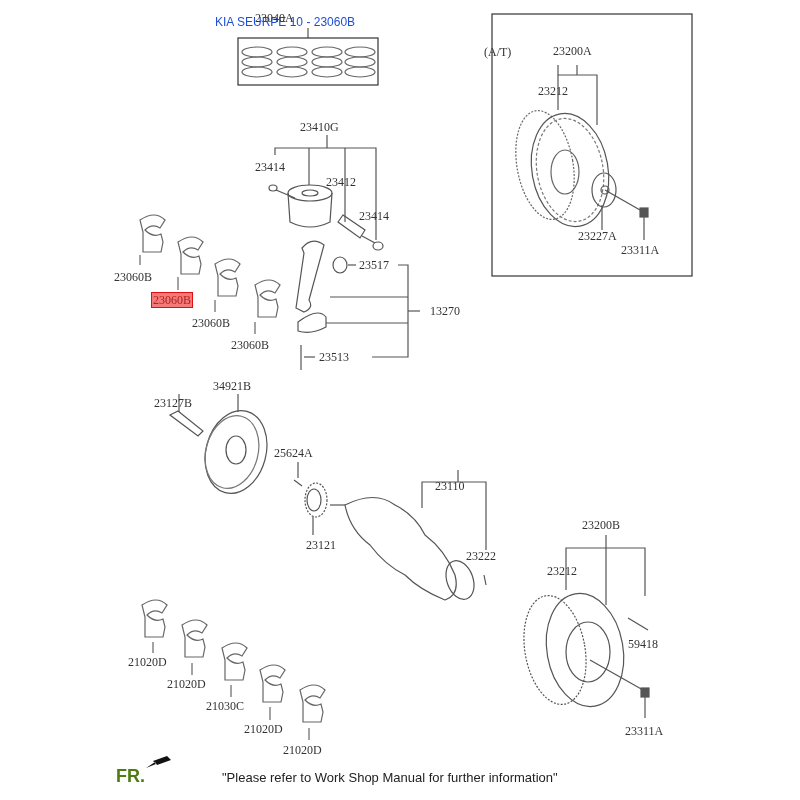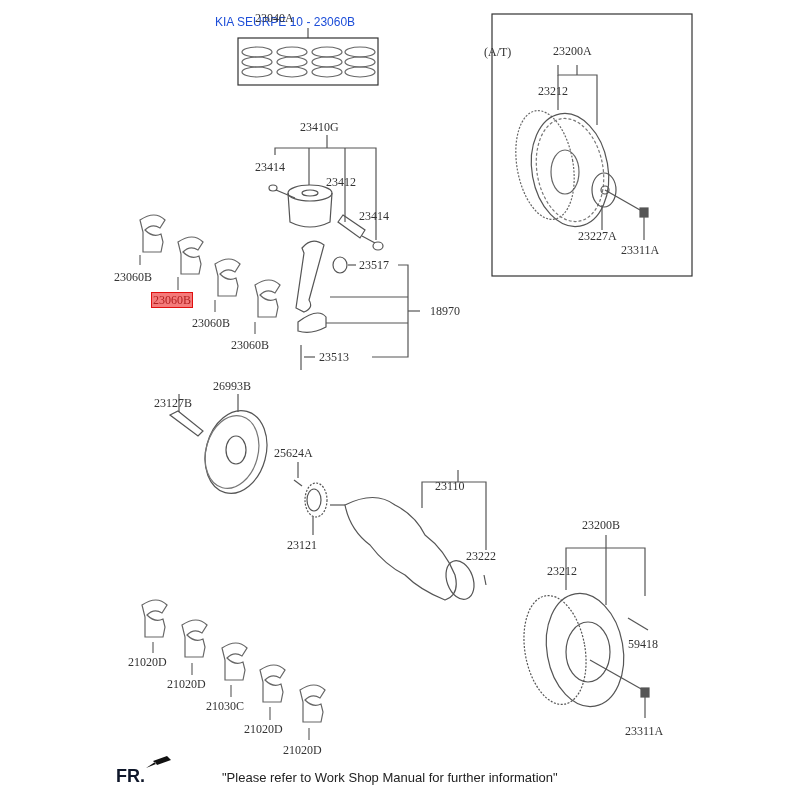--- a/index.html
+++ b/index.html
@@ -1,20 +1,20 @@
 <!DOCTYPE html>
 <html><head>
 <meta charset="utf-8">
 <style>
   html, body { margin:0; padding:0; background:#ffffff; }
   body { width:800px; height:800px; position:relative; overflow:hidden; font-family:"Liberation Sans", sans-serif; color:#333; }
   #diagram { position:absolute; left:0; top:0; width:800px; height:800px; }
   .lbl { position:absolute; font-size:12px; color:#333; white-space:nowrap; line-height:14px; font-family:Liberation Serif, serif; }
   .hl { background:#f47a7a; border:1px solid #e01010; color:#b02020; padding:0 1px; }
-  .fr { position:absolute; left:116px; top:766px; font-size:18px; font-weight:bold; color:#0f172a; }
+  .fr { position:absolute; left:116px; top:766px; font-size:18px; font-weight:bold; color:#4d7c0f; }
   .note { position:absolute; left:222px; top:770px; font-size:13px; color:#222; }
   .header { position:absolute; left:215px; top:15px; font-size:12px; color:#1d4ed8; }
 </style>
 </head>
 <body>
 
 <svg id="diagram" viewBox="0 0 800 800" xmlns="http://www.w3.org/2000/svg">
   <g fill="none" stroke="#555" stroke-width="1.2">
 
     <g>
@@ -156,27 +156,27 @@
 <div class="lbl" style="left:255px;top:160px;">23414</div>
 <div class="lbl" style="left:326px;top:163px;margin-top:12px;">23412</div>
 <div class="lbl" style="left:359px;top:209px;">23414</div>
 
 <div class="lbl" style="left:114px;top:270px;">23060B</div>
 <div class="lbl hl" style="left:151px;top:292px;">23060B</div>
 <div class="lbl" style="left:192px;top:316px;">23060B</div>
 <div class="lbl" style="left:231px;top:338px;">23060B</div>
 
 <div class="lbl" style="left:359px;top:258px;">23517</div>
-<div class="lbl" style="left:430px;top:304px;">18970</div>
+<div class="lbl" style="left:430px;top:304px;">13270</div>
 <div class="lbl" style="left:319px;top:350px;">23513</div>
 
 <div class="lbl" style="left:154px;top:379px;margin-top:17px;">23127B</div>
-<div class="lbl" style="left:213px;top:379px;">26993B</div>
+<div class="lbl" style="left:213px;top:379px;">34921B</div>
 <div class="lbl" style="left:274px;top:446px;">25624A</div>
-<div class="lbl" style="left:287px;top:538px;">23121</div>
+<div class="lbl" style="left:306px;top:538px;">23121</div>
 <div class="lbl" style="left:435px;top:452px;margin-top:27px;">23110</div>
 <div class="lbl" style="left:466px;top:549px;">23222</div>
 
 <div class="lbl" style="left:553px;top:44px;">23200A</div>
 <div class="lbl" style="left:538px;top:84px;">23212</div>
 <div class="lbl" style="left:578px;top:229px;text-align:center;">23227A</div>
 <div class="lbl" style="left:621px;top:243px;">23311A</div>
 
 <div class="lbl" style="left:582px;top:518px;">23200B</div>
 <div class="lbl" style="left:547px;top:564px;">23212</div>

